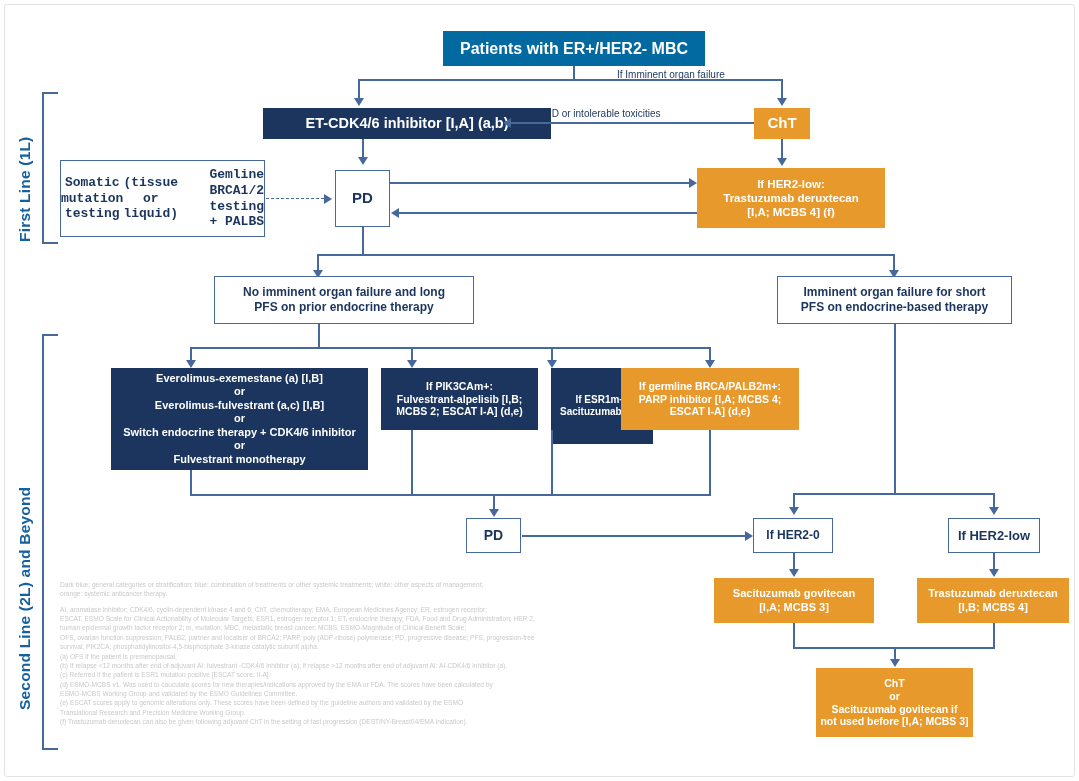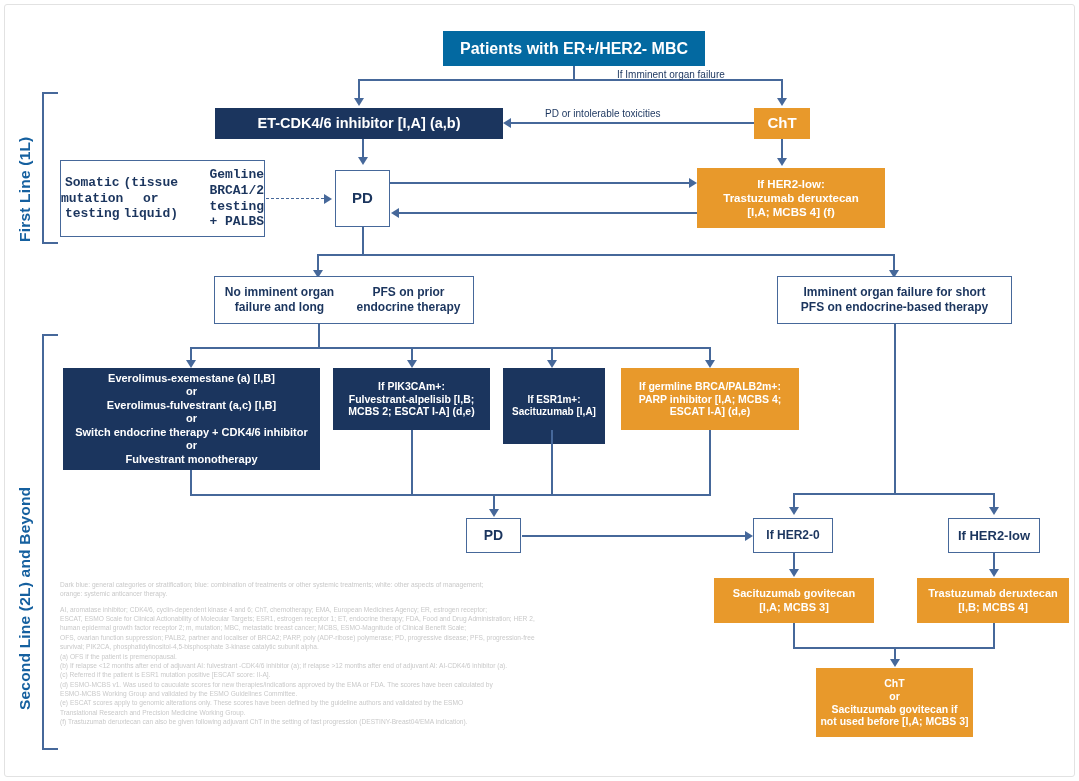--- a/index.html
+++ b/index.html
@@ -15,21 +15,21 @@
   .node {
     position: absolute;
     display: flex; align-items: center; justify-content: center;
     text-align: center;
     line-height: 1.22;
     font-weight: bold;
   }
   .node span { display: block; width: 100%; }
 
   .n-topblue { background: #0369a1; color: #ffffff; }
-  .n-navy    { background: #1b355e; color: #ffffff; }
+  .n-navy    { background: #1b355e; color: #ffffff; margin-left: 48px; }
   .n-orange  { background: #e8992b; color: #ffffff; }
   .n-white   { background: #ffffff; color: #1b355e; border: 1.5px solid #46689a; }
 
   
   .ln { position: absolute; background: #46689a; }
   .lh { height: 1.6px; }
   .lv { width: 1.6px; }
   .dash {
     position: absolute; height: 0;
     border-top: 1.8px dashed #46689a;
@@ -152,21 +152,21 @@
   <div class="ln lh" style="left:399px; top:212px; width:298px; height:1.6px;"></div>
   <div class="ar ar-l" style="left:391px; top:208px;"></div>
 
   <div class="ln lv" style="left:362px; top:227px; width:1.6px; height:28px;"></div>
   <div class="ln lh" style="left:317px; top:254px; width:578px; height:1.6px;"></div>
   <div class="ln lv" style="left:317px; top:254px; width:1.6px; height:20px;"></div>
   <div class="ar ar-d" style="left:313px; top:270px;"></div>
   <div class="ln lv" style="left:893px; top:254px; width:1.6px; height:20px;"></div>
   <div class="ar ar-d" style="left:889px; top:270px;"></div>
 
-  <div class="node n-white" style="left:214px; top:276px; width:260px; height:48px; font-size:12px; justify-content:center;">
+  <div class="node n-white" style="left:214px; top:276px; width:260px; height:48px; font-size:12px; flex-direction:column; justify-content:center;">
     <span>No imminent organ failure and long</span>
     <span>PFS on prior endocrine therapy</span>
   </div>
 
   <div class="node n-white" style="left:777px; top:276px; width:235px; height:48px; font-size:12px; flex-direction:column; justify-content:center;">
     <span>Imminent organ failure for short</span>
     <span>PFS on endocrine-based therapy</span>
   </div>
 
   <div class="ln lv" style="left:318px; top:324px; width:1.6px; height:24px;"></div>

